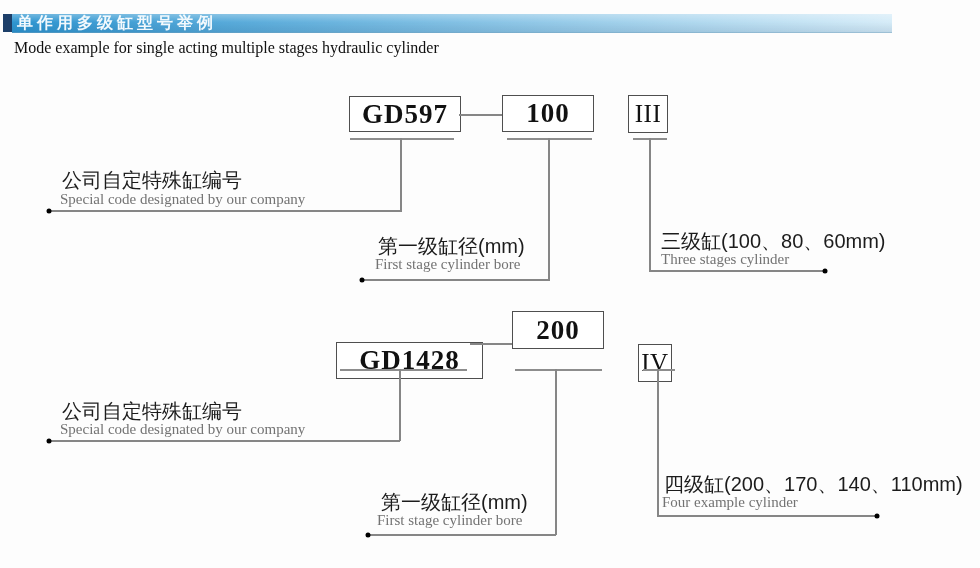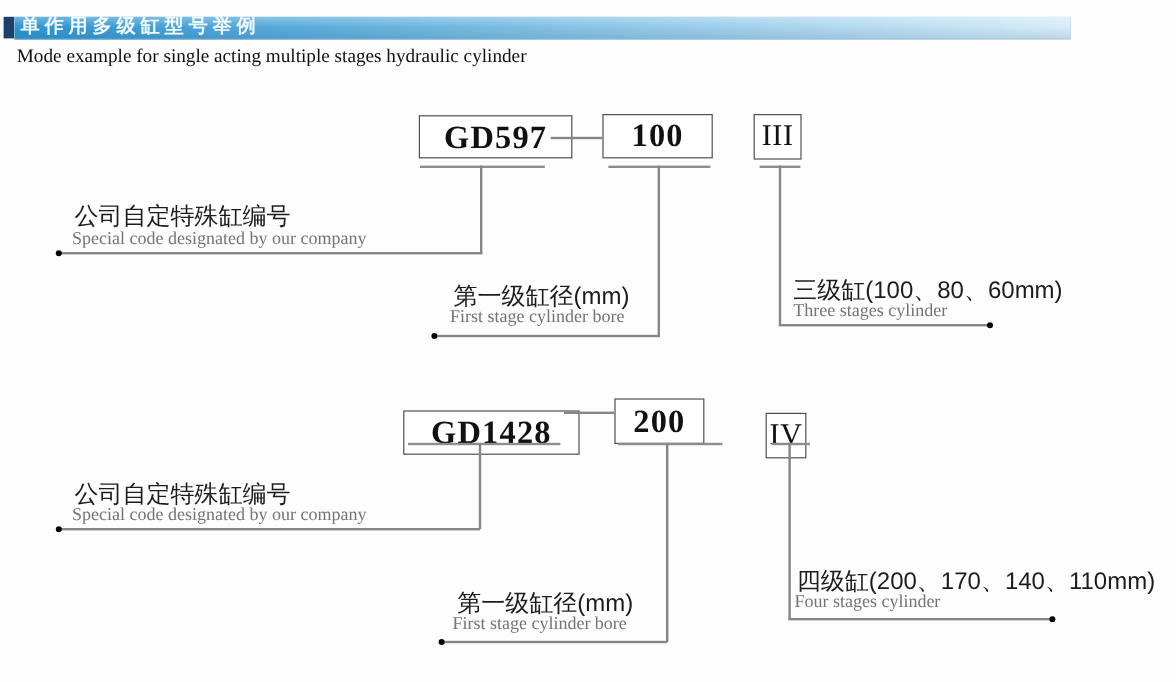--- a/index.html
+++ b/index.html
@@ -52,21 +52,21 @@
 <div>
   <div class="accent-square" style="background: rgb(29, 63, 105);"></div>
   <div class="header-bar" style="background: linear-gradient(rgba(255, 255, 255, 0.3), rgba(255, 255, 255, 0) 45%, rgba(0, 40, 80, 0.1)), linear-gradient(to right, rgb(46, 149, 208), rgb(214, 236, 248));">
     <div class="header-title">单作用多级缸型号举例</div>
   </div>
   <div class="subtitle">Mode example for single acting multiple stages hydraulic cylinder</div>
 </div>
 
 <div>
 
-  <div class="box" style="left:349px;top:96px;width:128px;height:36px">
+  <div class="box" style="left:349px;top:96px;width:112px;height:36px">
     <span>GD597</span>
   </div>
   <div class="hline" style="left:459px;top:114px;width:43px"></div>
   <div class="box" style="left:502px;top:95px;width:92px;height:37px">
     <span>100</span>
   </div>
   <div class="box roman" style="left:628px;top:95px;width:40px;height:38px">
     <span>III</span>
   </div>
 
@@ -95,21 +95,21 @@
   <div class="lab-zh" style="left:661px;top:228px">三级缸(100、80、60mm)</div>
   <div class="lab-en" style="left:661px;top:251px">Three stages cylinder</div>
 </div>
 
 <div>
 
   <div class="box" style="left:336px;top:342px;width:147px;height:37px">
     <span>GD1428</span>
   </div>
   <div class="hline" style="left:470px;top:343px;width:42px"></div>
-  <div class="box" style="left:512px;top:332px;width:75px;height:38px">
+  <div class="box" style="left:512px;top:311px;width:92px;height:38px">
     <span>200</span>
   </div>
   <div class="box roman" style="left:638px;top:344px;width:34px;height:38px">
     <span>IV</span>
   </div>
 
   <div class="uline" style="left:340px;top:369px;width:127px"></div>
   <div class="uline" style="left:515px;top:369px;width:87px"></div>
   <div class="uline" style="left:643px;top:369px;width:32px"></div>
 
@@ -125,14 +125,14 @@
   <div class="hline" style="left:657px;top:515px;width:220px"></div>
   <div class="dot" style="left:877px;top:516px"></div>
 
   <div class="lab-zh" style="left:62px;top:398px">公司自定特殊缸编号</div>
   <div class="lab-en" style="left:60px;top:421px">Special code designated by our company</div>
 
   <div class="lab-zh" style="left:381px;top:489px">第一级缸径(mm)</div>
   <div class="lab-en" style="left:377px;top:512px">First stage cylinder bore</div>
 
   <div class="lab-zh" style="left:664px;top:471px">四级缸(200、170、140、110mm)</div>
-  <div class="lab-en" style="left:662px;top:494px">Four stages cylinder</div>
+  <div class="lab-en" style="left:662px;top:494px">Four example cylinder</div>
 </div>
 
 </body></html>

